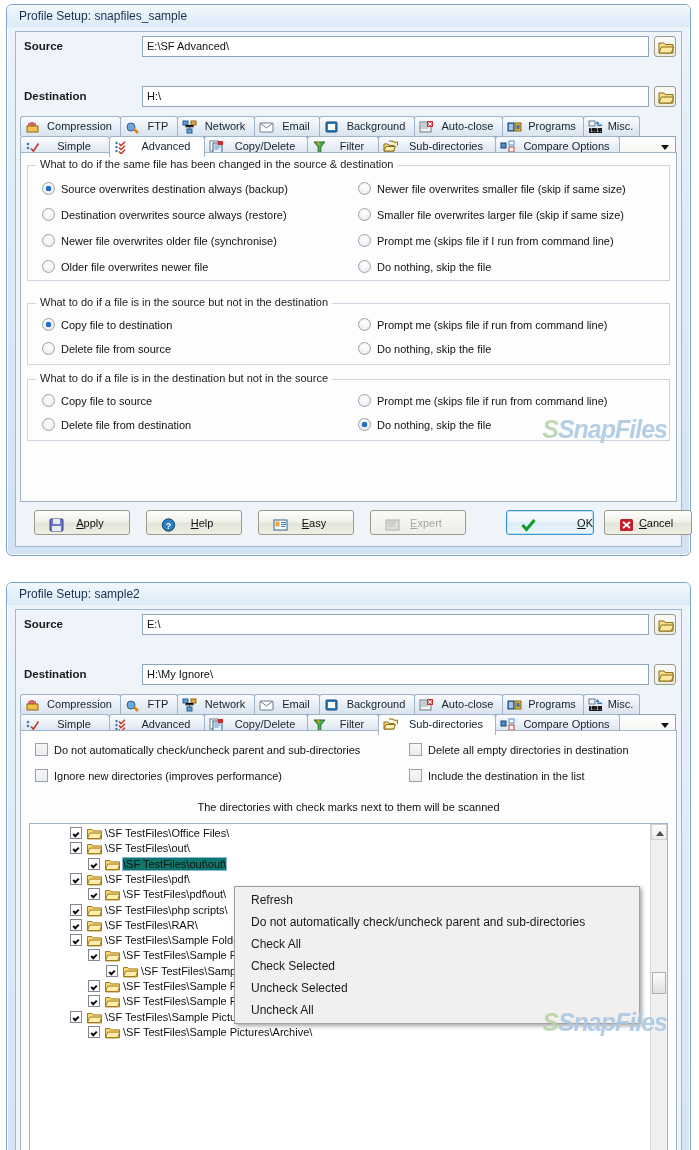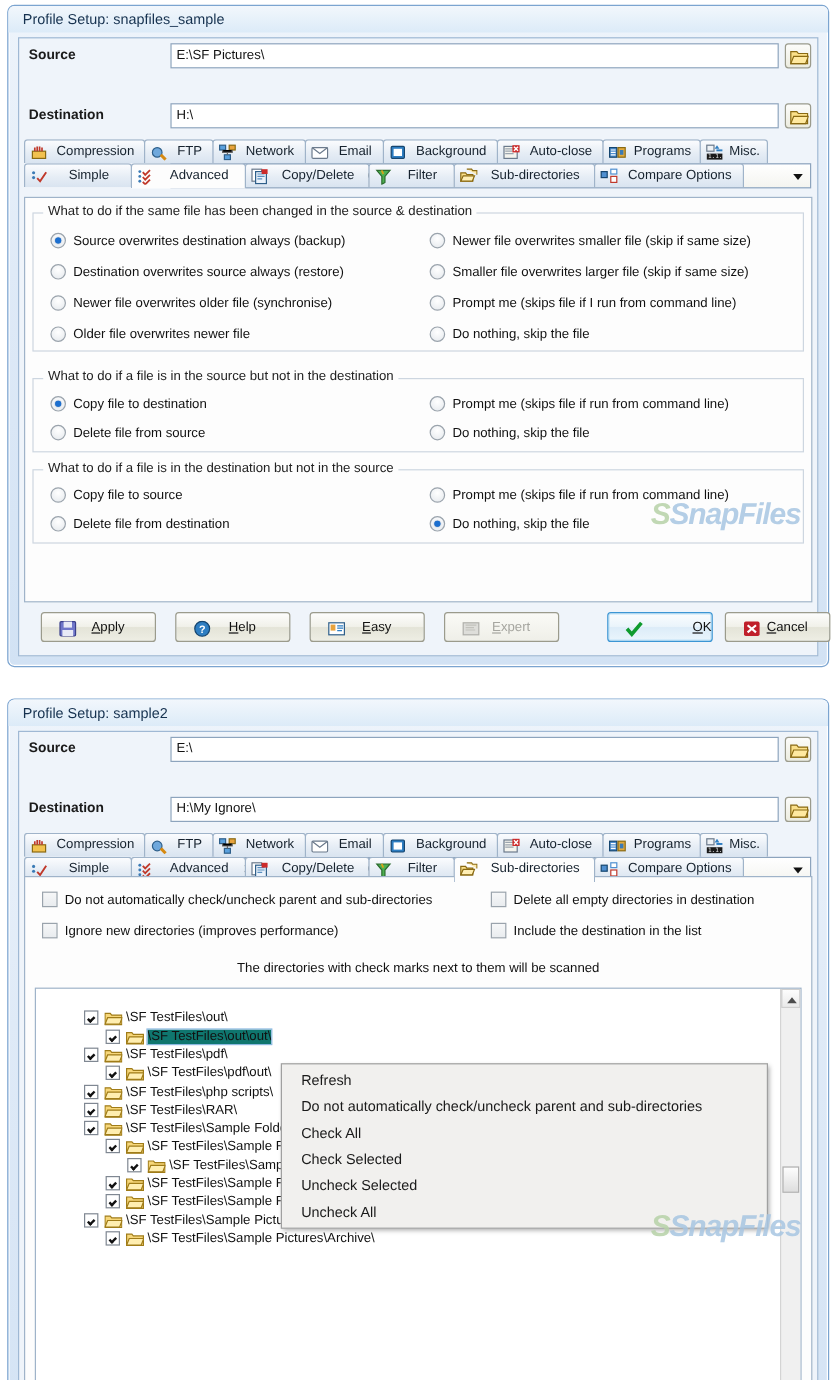--- a/index.html
+++ b/index.html
@@ -146,21 +146,21 @@
 <body>
 
 <div class="dialog" id="dlg1">
   <div class="titlebar">
     <span>Profile Setup: snapfiles_sample</span>
   </div>
   <div class="body">
 
     <div class="pathrow" style="top:2px">
       <span class="plabel">Source</span>
-      <div class="pinput">E:\SF Pictures\</div>
+      <div class="pinput">E:\SF Advanced\</div>
       <div class="folderbtn">
         <svg width="16" height="15" viewBox="0 0 16 15">
           <path d="M1 3h5l1.3 1.6H15V13H1z" fill="#f5c council" stroke="#8a6a12" stroke-width="1" style="fill:#fbe08a"></path>
           <path d="M1 13l2.4-6H15.6L13.3 13z" fill="#ffe9a0" stroke="#8a6a12" stroke-width="1"></path>
         </svg>
       </div>
     </div>
     <div class="pathrow" style="top:26px">
       <span class="plabel">Destination</span>
       <div class="pinput">H:\</div>
@@ -251,21 +251,21 @@
                 <path d="M6 1h4l.9 1.2h3.6v3.5" fill="#fde9a9" stroke="#8a6a12"></path>
               </svg></span><span>Sub-directories</span></div>
           <div class="tab" style="left: 475px; width: 125px;"><span class="ti"><svg width="15" height="14" viewBox="0 0 15 14">
                 <rect x="1" y="3" width="5" height="5" fill="#4f8fd0" stroke="#15456f"></rect>
                 <rect x="9" y="1" width="5" height="4" fill="#fff" stroke="#4f8fd0"></rect>
                 <rect x="9" y="7" width="5" height="5" fill="#fff" stroke="#c0392b"></rect>
               </svg></span><span>Compare Options</span></div>
         </div>
     </div>
 
-    <div class="panel" style="top:132px;bottom:44px;">
+    <div class="panel" style="top:120px;bottom:44px;">
 
       <div class="gb" style="top:12px;height:116px;">
         <div class="gbt">What to do if the same file has been changed in the source &amp; destination</div>
         <div class="opt" style="left:14px;top:42px">
           <span class="radio"></span>
           <span>Destination overwrites source always (restore)</span>
         </div>
         <div class="opt" style="left:14px;top:16px">
           <span class="radio on"></span>
           <span>Source overwrites destination always (backup)</span>
@@ -500,20 +500,28 @@
       </div>
       <div class="opt" style="left:388px;top:38px">
         <span class="cbx"></span>
         <span>Include the destination in the list</span>
       </div>
 
       <div class="centertxt" style="left:0;right:0;top:70px">The directories with check marks next to them will be scanned</div>
 
       <div class="treebox" style="left:8px;right:8px;top:92px;bottom:8px;">
         <div id="tree-rows" style="position:absolute;left:0;top:2px;right:17px;bottom:17px;overflow:hidden;">
+            <div class="trow" style="top: 0px; position: absolute; left: 0px; right: 0px;">
+              <span class="tc" style="left: 40px;"></span>
+              <span class="tf" style="left: 57px;"><svg width="15" height="13" viewBox="0 0 15 13">
+                  <path d="M0.5 2.5h4.4l1.2 1.4h8.4v8H0.5z" fill="#f7d77a" stroke="#a07c18"></path>
+                  <path d="M0.5 11.5l2.2-5.4h12.1l-2.1 5.4z" fill="#ffeeb0" stroke="#a07c18"></path>
+                </svg></span>
+              <span class="tl" style="left: 75px;">\SF TestFiles\Office Files\</span>
+            </div>
             <div class="trow" style="top: 15.3px; position: absolute; left: 0px; right: 0px;">
               <span class="tc" style="left: 40px;"></span>
               <span class="tf" style="left: 57px;"><svg width="15" height="13" viewBox="0 0 15 13">
                   <path d="M0.5 2.5h4.4l1.2 1.4h8.4v8H0.5z" fill="#f7d77a" stroke="#a07c18"></path>
                   <path d="M0.5 11.5l2.2-5.4h12.1l-2.1 5.4z" fill="#ffeeb0" stroke="#a07c18"></path>
                 </svg></span>
               <span class="tl" style="left: 75px;">\SF TestFiles\out\</span>
             </div>
             <div class="trow sel" style="top: 30.6px; position: absolute; left: 0px; right: 0px;">
               <span class="tc" style="left: 58px;"></span>

